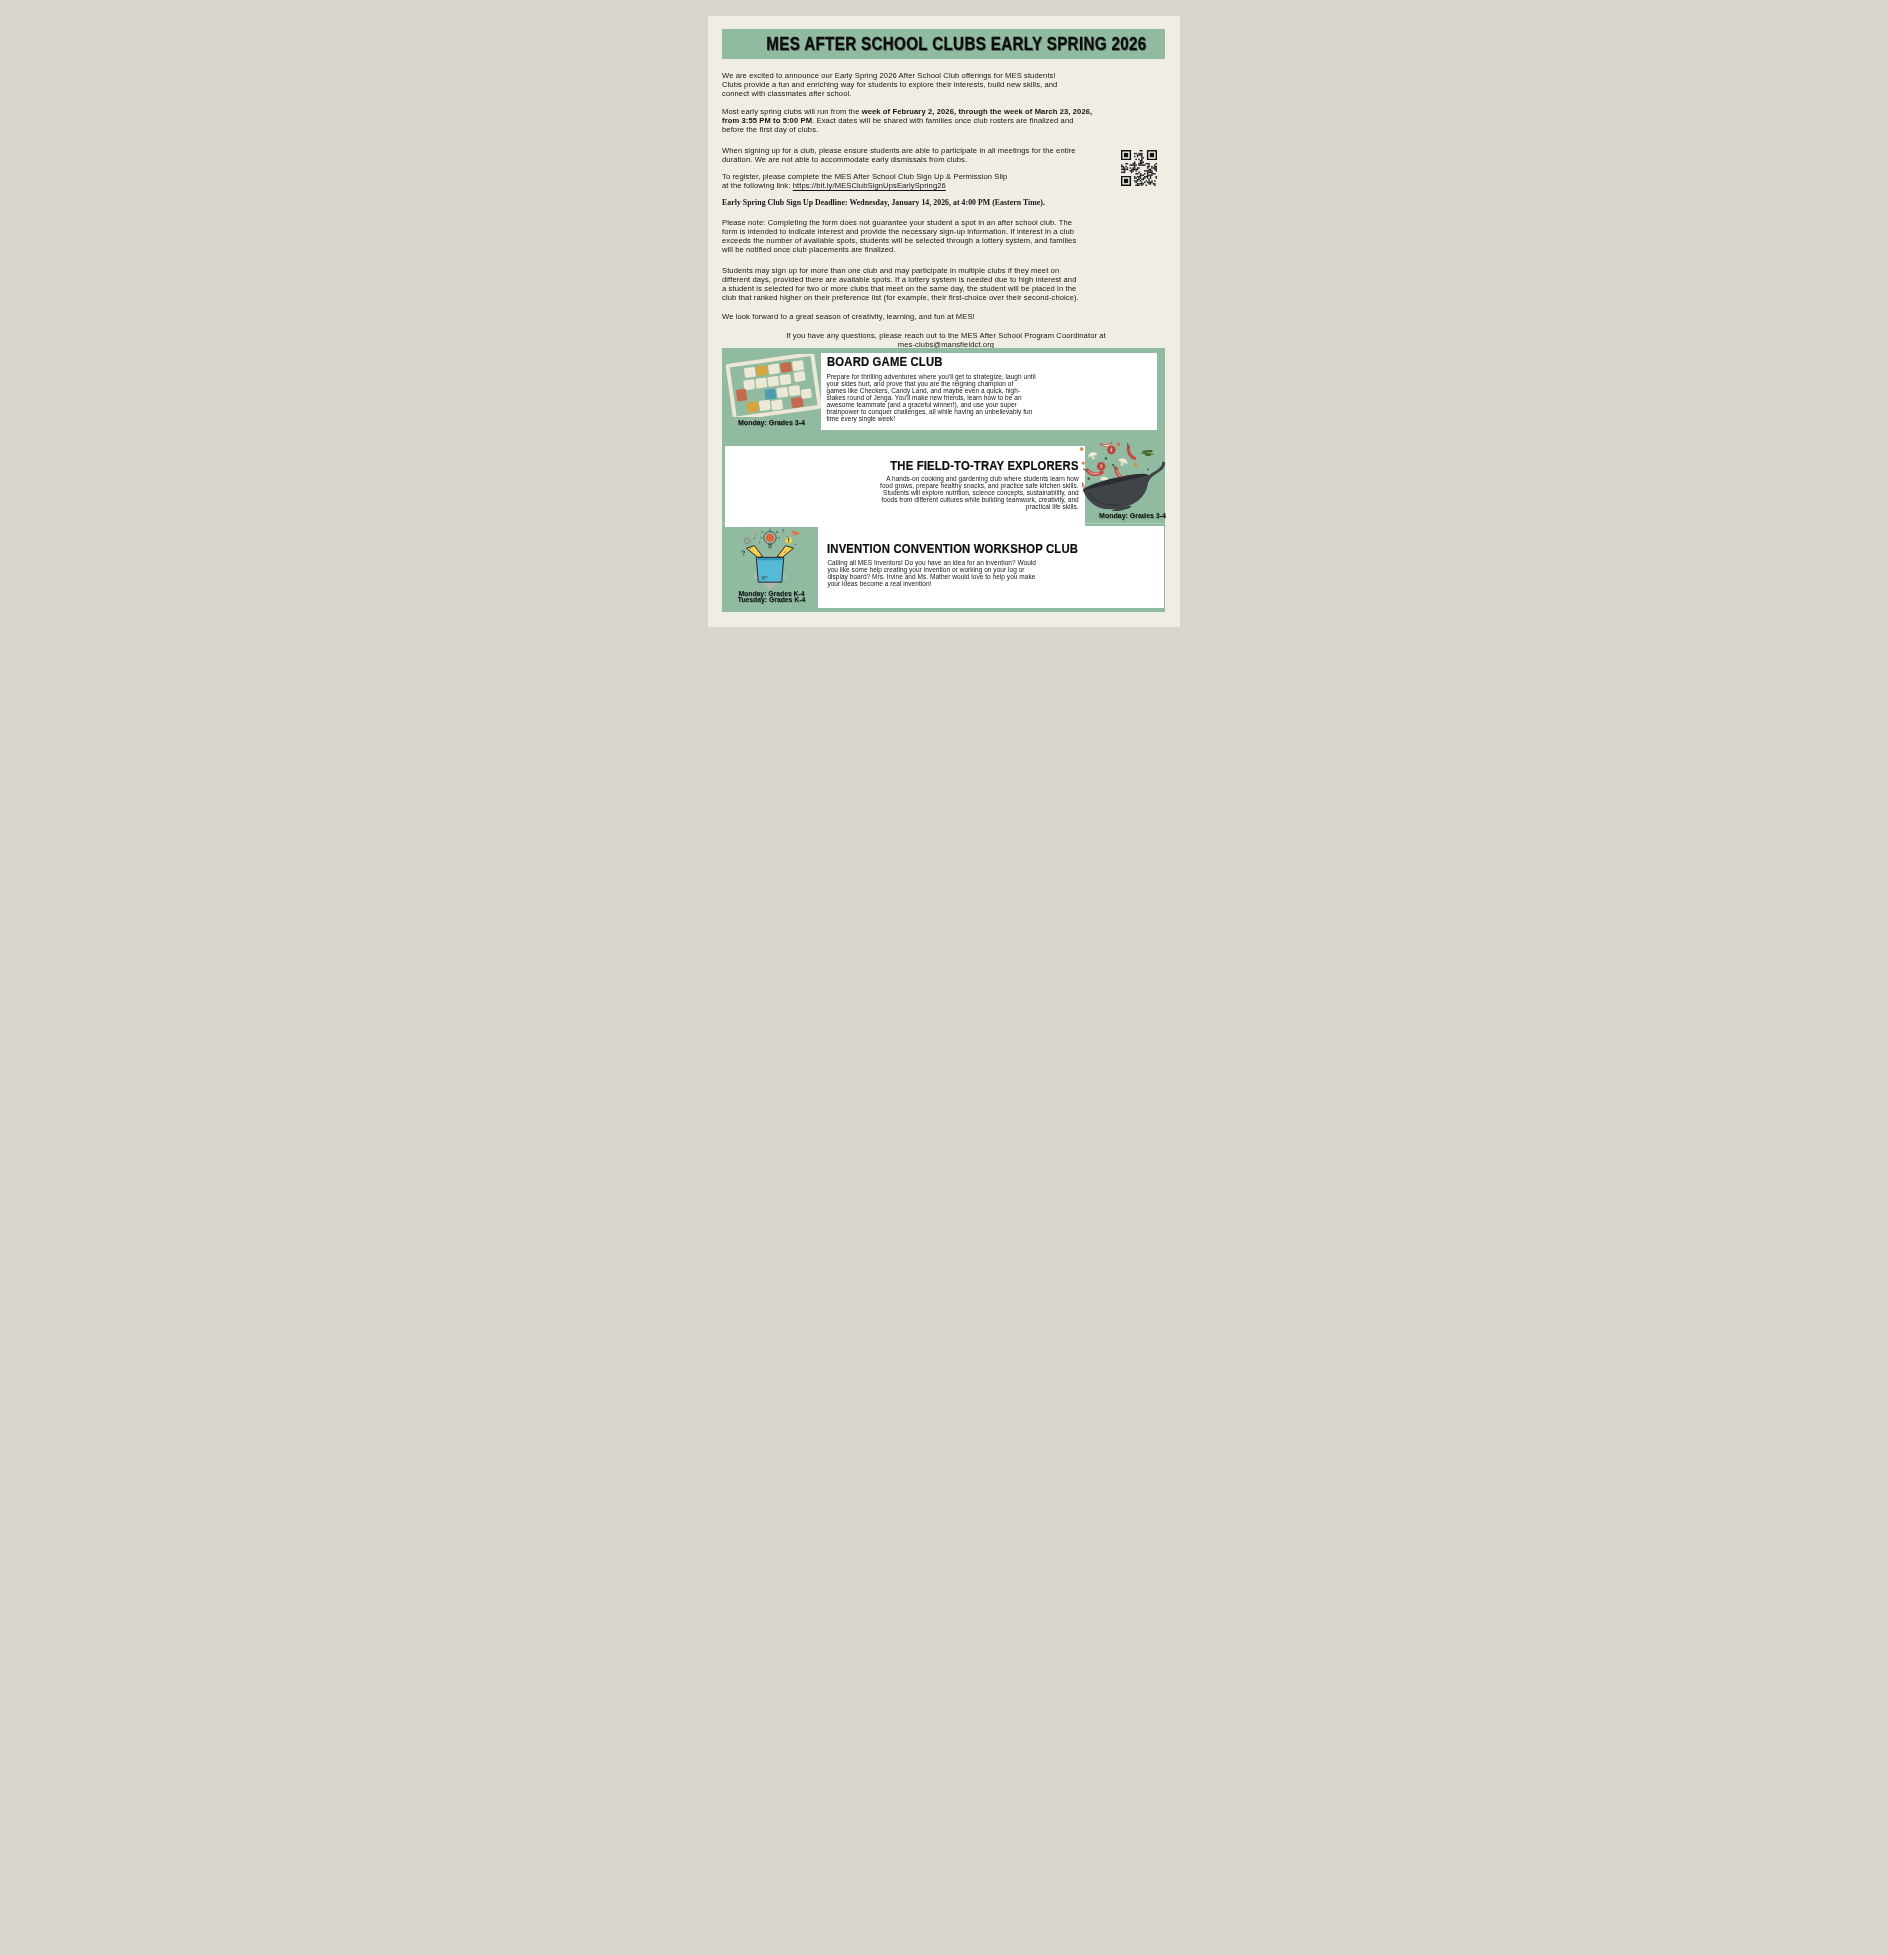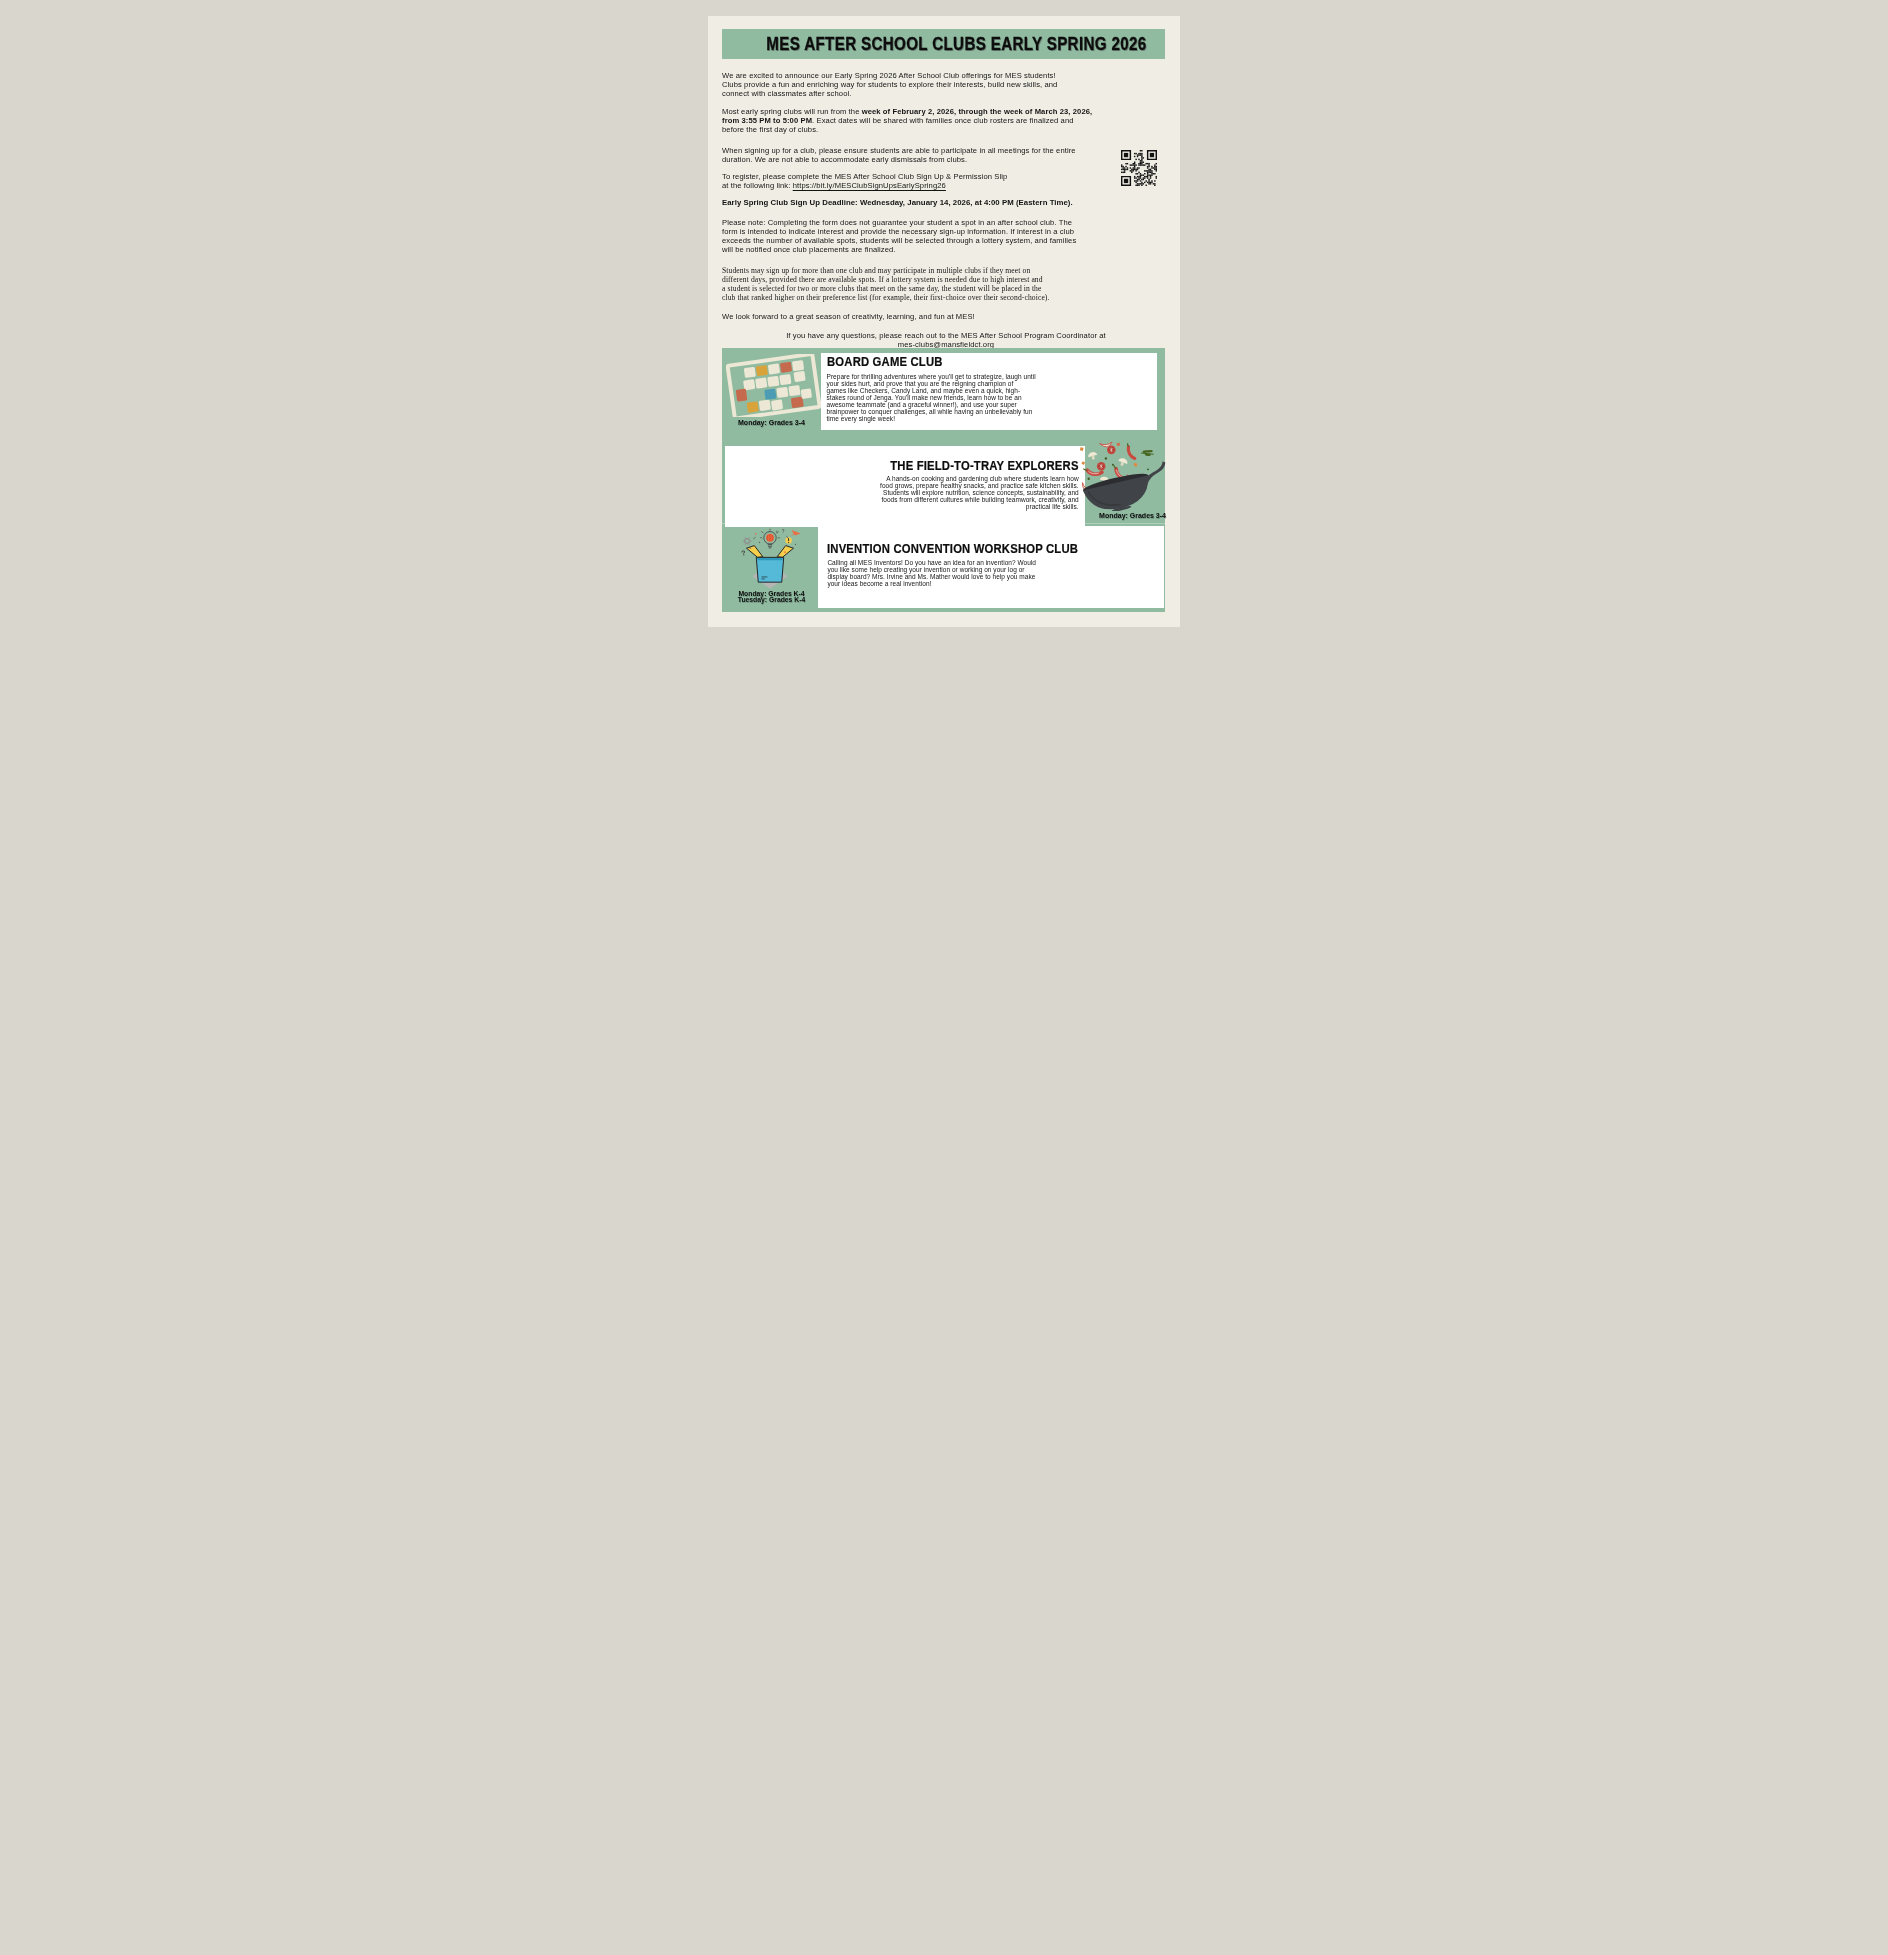--- a/index.html
+++ b/index.html
@@ -16,22 +16,22 @@
     margin:0;height:30px;line-height:30px;text-align:center;
     font-size:19px;font-weight:700;letter-spacing:0.4px;color:#0d0d0d;
     transform:scaleX(0.8);transform-origin:50% 50%;white-space:nowrap;
     text-shadow:1.2px 1.2px 0 rgba(70,70,70,0.45);
     -webkit-text-stroke:0.3px #0d0d0d;
   }
   
   .para{left:14px;width:448px;font-size:7.6px;line-height:9px;
         letter-spacing:0.1px;white-space:pre-line;color:#141414;}
   .p1{top:47px;} .p2{top:83px;} .p3{top:122px;} .p4{top:148px;}
-  .p6{top:194px;} .p7{top:242px;font-family:Liberation Serif, serif;} .p8{top:288px;} .p9{top:307px;text-align:center;}
-  .deadline{top:174px;font-weight:700;font-size:7.8px;letter-spacing:0.04px;}
+  .p6{top:194px;} .p7{top:242px;} .p8{top:288px;} .p9{top:307px;text-align:center;}
+  .deadline{top:174px;font-weight:700;font-size:7.8px;letter-spacing:0.04px;font-family:Liberation Serif, serif;}
   .b{font-weight:700;}
   .u{text-decoration:underline;text-decoration-thickness:0.8px;text-underline-offset:1.6px;}
   
   .qr{left:413px;top:134px;width:36px;height:36px;}
   .qr svg{width:36px;height:36px;display:block;}
   .qr rect,.qr path{fill:#121212;}
   
   .green-a{left:14px;top:332px;width:443px;height:175px;background:#90BBA1;}
   .green-b{left:14px;top:507px;width:443px;height:89px;background:#90BBA1;
            border-top:0.8px solid rgba(255,255,255,0.28);box-sizing:border-box;}

